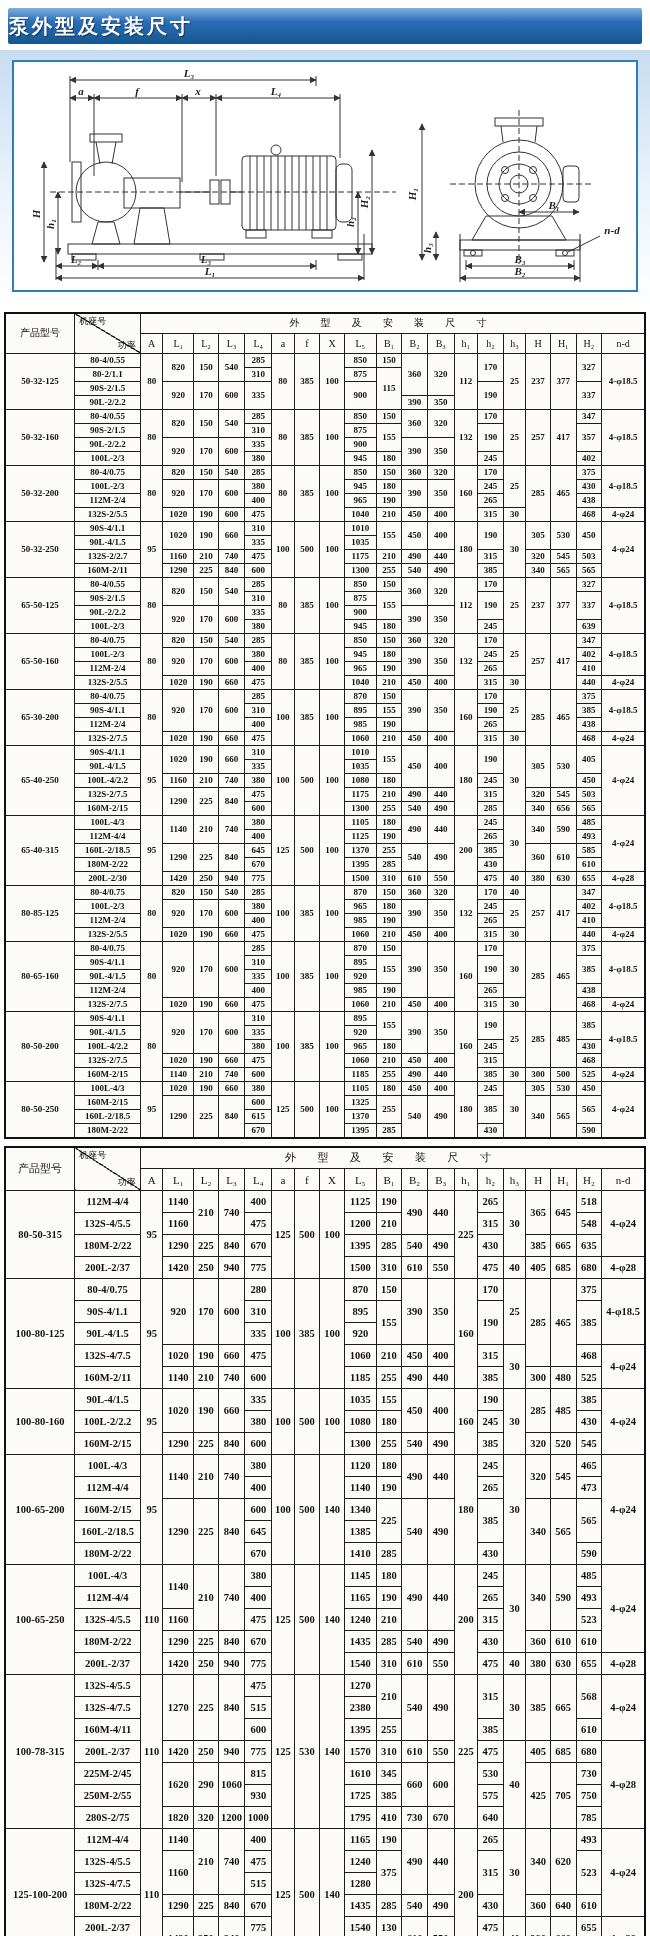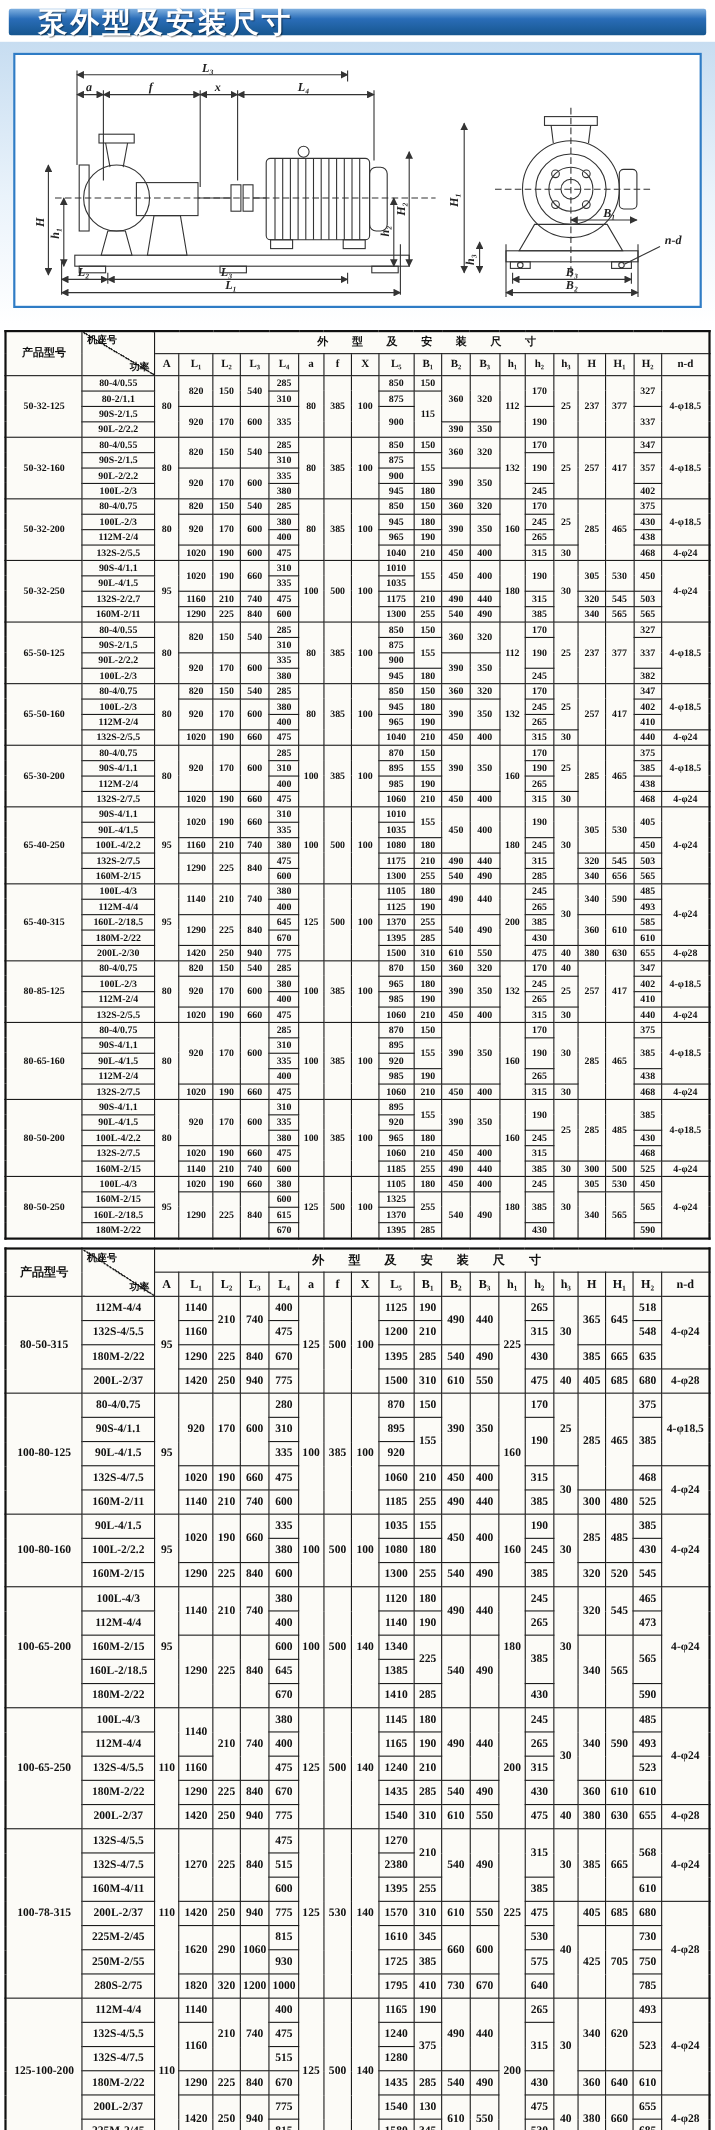--- a/index.html
+++ b/index.html
@@ -1,29 +1,29 @@
 <!DOCTYPE html>
 <html><head>
 <meta charset="utf-8">
 <style>
   html,body{margin:0;padding:0;background:#fff;}
   .page{width:650px;min-height:1936px;background:#fff;font-family:"Liberation Sans",sans-serif;overflow:hidden;}
-  .titlebar{margin:8px 8px 0 8px;height:24px;background:linear-gradient(180deg,#7fb0e0 0%,#2a6db8 38%,#16568f 100%);
-    color:#fff;display:flex;align-items:center;padding-left:27px;font-weight:bold;font-size:26px;
+  .titlebar{margin:8px 8px 0 8px;height:36px;background:linear-gradient(180deg,#7fb0e0 0%,#2a6db8 38%,#16568f 100%);
+    color:#fff;display:flex;align-items:center;padding-left:1px;font-weight:bold;font-size:20px;
     letter-spacing:3px;font-family:"DejaVu Sans",sans-serif;text-shadow:1px 1px 1px rgba(0,0,0,.45);border-radius:2px;}
   .hero{margin:6px 0 6px 0;padding:10px 12px 14px 12px;background:linear-gradient(180deg,#c7ddf1 0%,#eaf3fb 55%,#ffffff 100%);}
   .frame{border:2px solid #2f7cc5;background:#fff;height:228px;}
   .frame svg{display:block;width:100%;height:100%;}
   .dim-label{font:italic bold 11px "Liberation Serif","DejaVu Serif",serif;fill:#222;}
   .t-wrap{padding:0 4px;margin-bottom:7px;}
   table.dim{border-collapse:collapse;table-layout:fixed;width:642px;background:#fcfbf7;border:2px solid #111;}
   .dim th,.dim td{border:1px solid #1c1c1c;text-align:center;vertical-align:middle;overflow:hidden;
     white-space:nowrap;padding:0;color:#111;}
   .dim td{font-family:"Liberation Serif","DejaVu Serif",serif;font-weight:700;}
-  .dim th{font-family:"DejaVu Sans",sans-serif;font-weight:700;}
+  .dim th{font-family:"DejaVu Sans",sans-serif;font-weight:400;}
   .dim th.colh{font-family:"Liberation Serif","DejaVu Serif",serif;}
   .t1 td{height:13px;font-size:9px;line-height:1;}
   .t1 th{font-size:10px;}
   .t1 thead tr{height:20px;}
   .t2 td{height:21px;font-size:10.5px;line-height:1.05;}
   .t2 th{font-size:11px;}
   .t2 thead tr{height:22px;}
   .dim .group-title{letter-spacing:9px;text-align:center;}
   .dim .diag{position:relative;
     background-image:linear-gradient(to top right,transparent 49.2%,#111 49.2%,#111 50.8%,transparent 50.8%);}
@@ -455,21 +455,21 @@
             <td>900</td>
             <td rowspan="2">390</td>
             <td rowspan="2">350</td>
           </tr>
           <tr>
             <td class="power">100L-2/3</td>
             <td>380</td>
             <td>945</td>
             <td>180</td>
             <td>245</td>
-            <td>382</td>
+            <td>639</td>
           </tr>
           <tr>
             <td class="model" rowspan="4">65-50-160</td>
             <td class="power">80-4/0.75</td>
             <td rowspan="4">80</td>
             <td>820</td>
             <td>150</td>
             <td>540</td>
             <td>285</td>
             <td rowspan="4">80</td>

